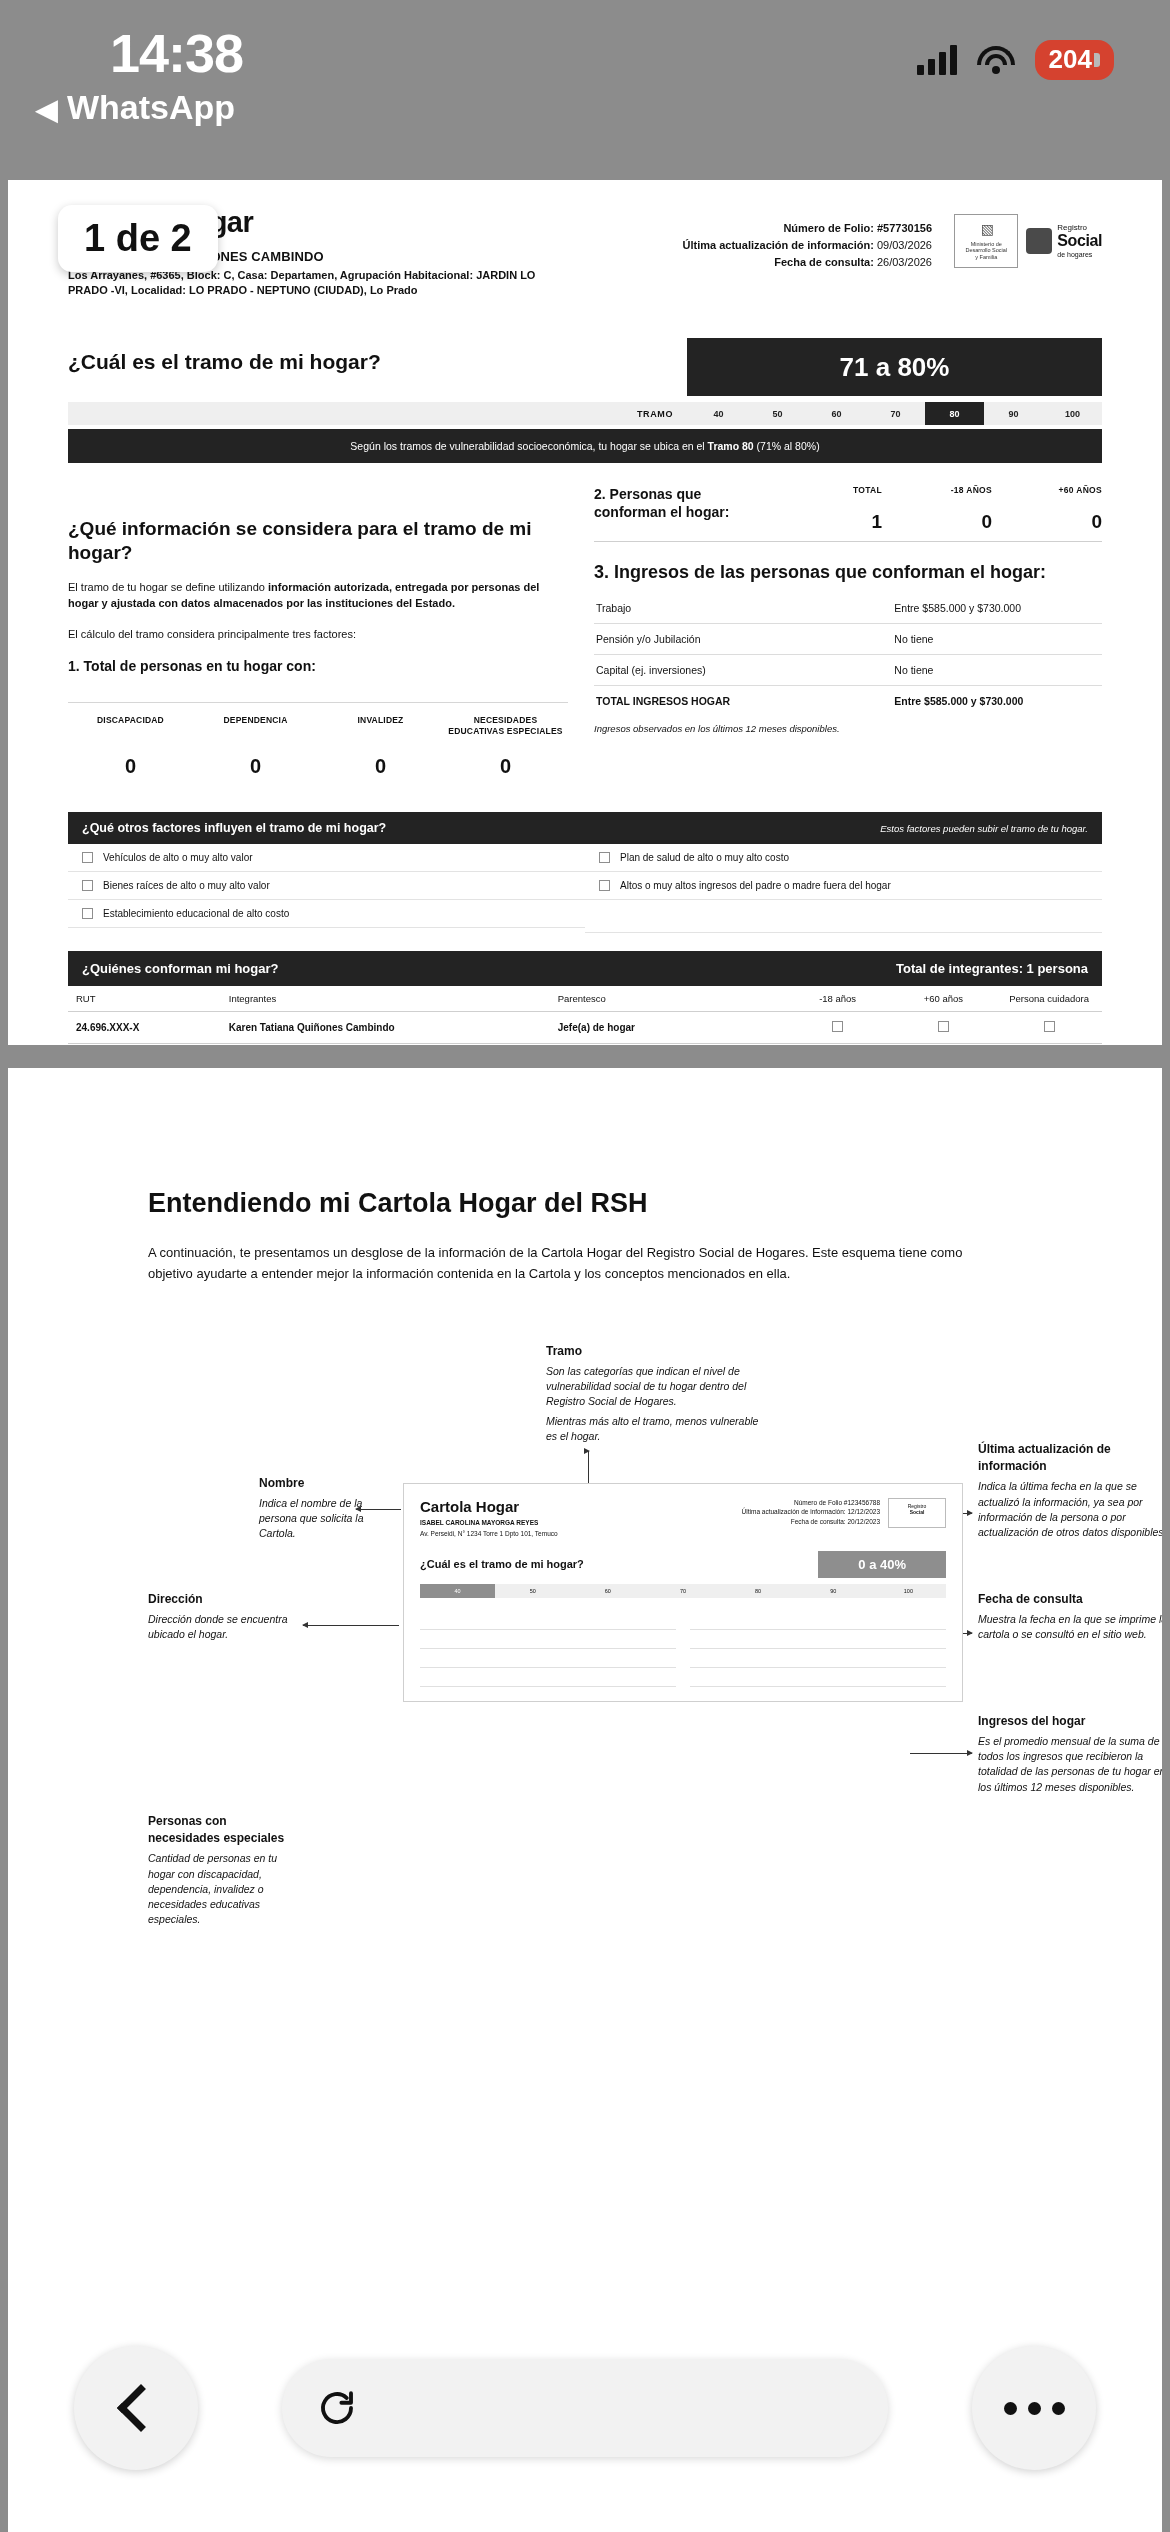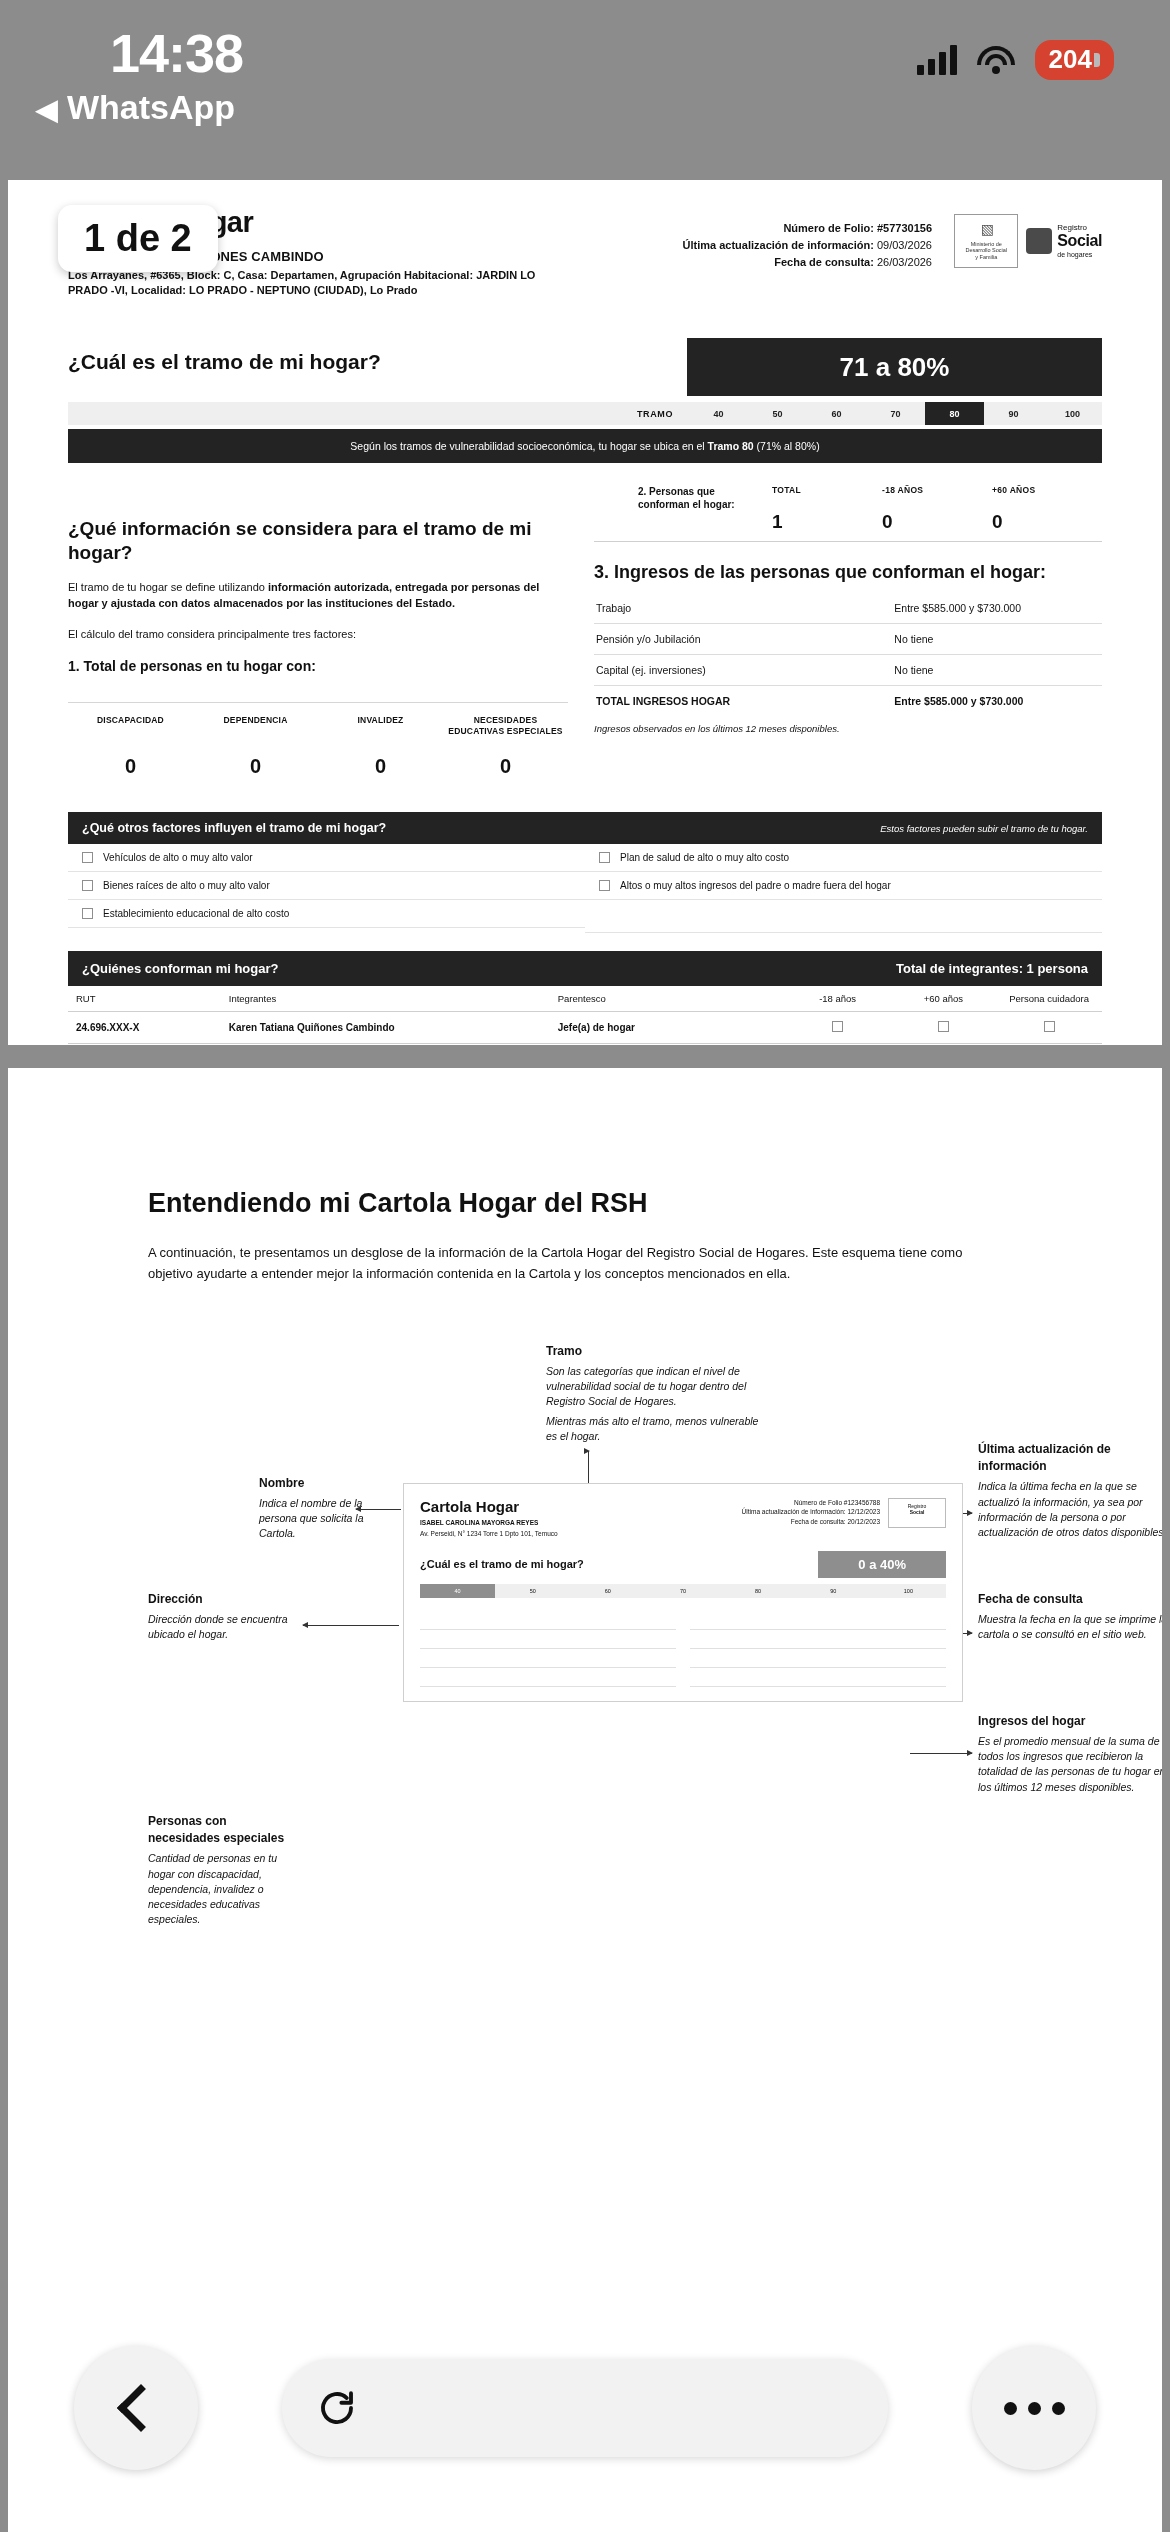--- a/index.html
+++ b/index.html
@@ -118,25 +118,25 @@
   h2.q { font-size: 19px; font-weight: bold; line-height: 1.25; margin-top: 32px; }
   .para { font-size: 11px; line-height: 1.5; margin-top: 14px; }
   .para b { font-weight: bold; }
   h3.sub { font-size: 14px; font-weight: bold; margin-top: 16px; }
 
   .factors { display: flex; margin-top: 28px; border-top: 1px solid #d6d6d6; }
   .factor { flex: 1; text-align: center; padding: 12px 4px 14px; }
   .factor .fname { font-size: 8.5px; font-weight: bold; line-height: 1.3; letter-spacing: .2px; min-height: 34px;}
   .factor .fval { font-size: 20px; font-weight: bold; margin-top: 6px; }
 
-  h3.rq { font-size: 10px; font-weight: bold; line-height: 1.3; margin-left: 44px; }
+  h3.rq { font-size: 14px; font-weight: bold; line-height: 1.3; }
   .people-head { display: flex; align-items: flex-start; }
   .people-head .ttl { flex: 1; padding-right: 10px; }
   .people-cols { display: flex; width: 330px; }
-  .pcol { flex: 1; text-align: left; }
+  .pcol { flex: 1; text-align: right; }
   .pcol .ph { font-size: 8.5px; font-weight: bold; letter-spacing: .3px; }
   .pcol .pv { font-size: 19px; font-weight: bold; margin-top: 16px; }
   .rule { border-bottom: 1px solid #cfcfcf; margin-top: 8px; }
 
   h3.iq { font-size: 18px; font-weight: bold; margin-top: 20px; }
   .inc-table { width: 100%; border-collapse: collapse; margin-top: 10px; font-size: 10.5px; }
   .inc-table td { padding: 9px 2px; border-bottom: 1px solid #dcdcdc; }
   .inc-table td.v { text-align: left; padding-left: 120px; }
   .inc-table tr.total td { font-weight: bold; border-bottom: none; }
   .inc-note { font-size: 9.5px; font-style: italic; margin-top: 7px; }

